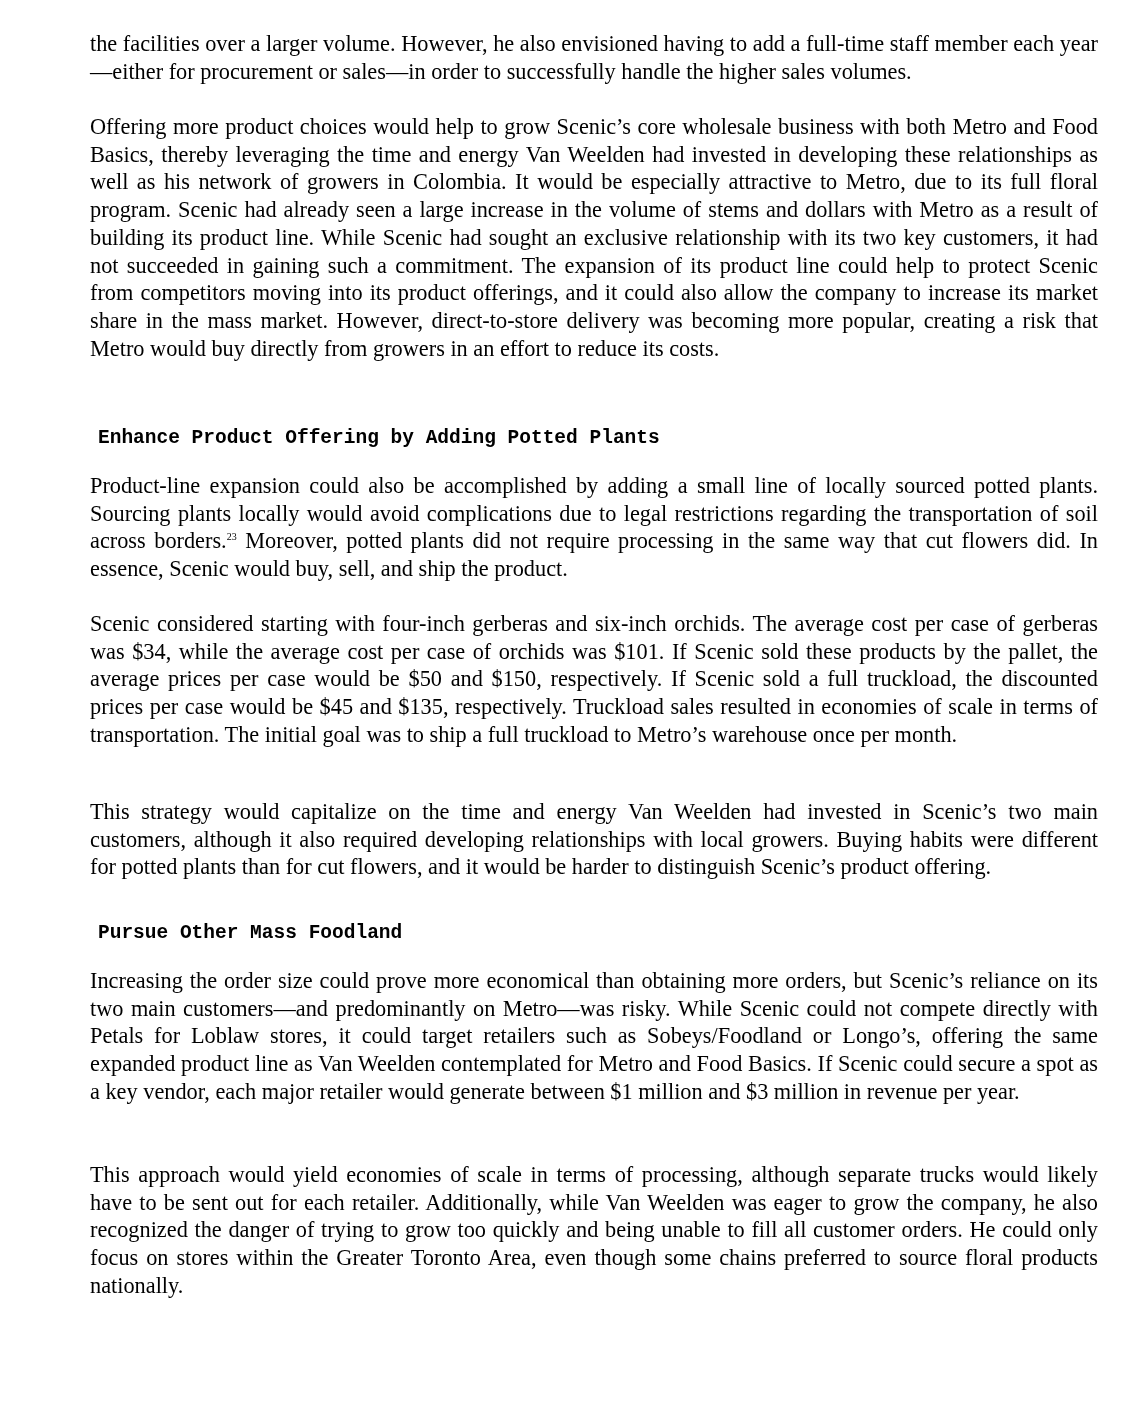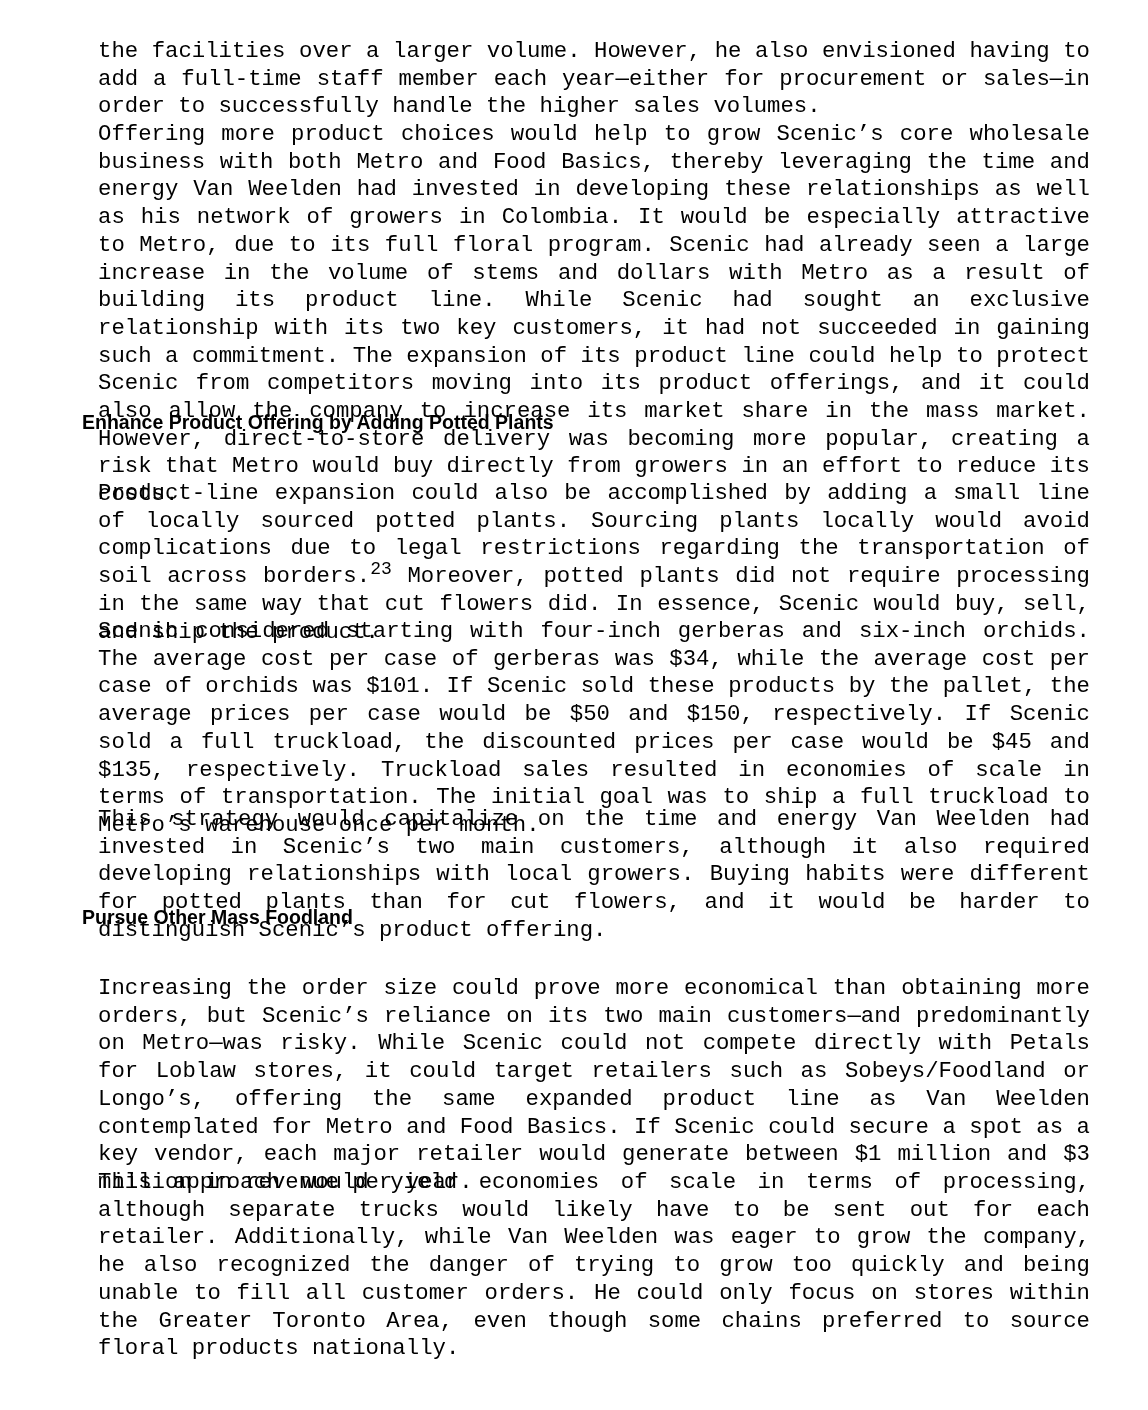--- a/index.html
+++ b/index.html
@@ -1,32 +1,32 @@
 <!DOCTYPE html>
 <html><head>
 <meta charset="utf-8">
 <style>
   html, body { margin: 0; padding: 0; background: #ffffff; }
   body { width: 1148px; height: 1410px; overflow: hidden; position: relative; }
   .page { position: absolute; left: 82px; top: 22px; width: 1024px; color: #000; }
   .p {
-    font-family: Liberation Mono, monospace;
+    font-family: Liberation Serif, serif;
     font-size: 22.3px;
     line-height: 27.7px;
     text-align: justify;
-    margin: 16px;
+    margin: 8px;
   }
   .h {
-    font-family: Liberation Sans, sans-serif;
+    font-family: Liberation Mono, monospace;
     font-weight: bold;
     font-size: 19.5px;
     line-height: 24px;
-    margin: 0;
+    margin: 16px;
   }
-  sup { font-size: 18px; line-height: 0; vertical-align: 8px; }
+  sup { font-size: 10px; line-height: 0; vertical-align: 8px; }
 </style>
 </head>
 <body>
 
 <div class="page">
   <p class="p" style="position:absolute; top:0;">the facilities over a larger volume. However, he also envisioned having to add a full-time staff member each year—either for procurement or sales—in order to successfully handle the higher sales volumes.</p>
   <p class="p" style="position:absolute; top:83px;">Offering more product choices would help to grow Scenic’s core wholesale business with both Metro and Food Basics, thereby leveraging the time and energy Van Weelden had invested in developing these relationships as well as his network of growers in Colombia. It would be especially attractive to Metro, due to its full floral program. Scenic had already seen a large increase in the volume of stems and dollars with Metro as a result of building its product line. While Scenic had sought an exclusive relationship with its two key customers, it had not succeeded in gaining such a commitment. The expansion of its product line could help to protect Scenic from competitors moving into its product offerings, and it could also allow the company to increase its market share in the mass market. However, direct-to-store delivery was becoming more popular, creating a risk that Metro would buy directly from growers in an effort to reduce its costs.</p>
   <h2 class="h" style="position:absolute; top:388px;">Enhance Product Offering by Adding Potted Plants</h2>
   <p class="p" style="position:absolute; top:442px;"><span>Product-line expansion could also be accomplished by adding a small line of locally sourced potted plants. Sourcing plants locally would avoid complications due to legal restrictions regarding the transportation of soil across borders.</span><sup>23</sup><span> Moreover, potted plants did not require processing in the same way that cut flowers did. In essence, Scenic would buy, sell, and ship the product.</span></p>
   <p class="p" style="position:absolute; top:580px;">Scenic considered starting with four-inch gerberas and six-inch orchids. The average cost per case of gerberas was $34, while the average cost per case of orchids was $101. If Scenic sold these products by the pallet, the average prices per case would be $50 and $150, respectively. If Scenic sold a full truckload, the discounted prices per case would be $45 and $135, respectively. Truckload sales resulted in economies of scale in terms of transportation. The initial goal was to ship a full truckload to Metro’s warehouse once per month.</p>

